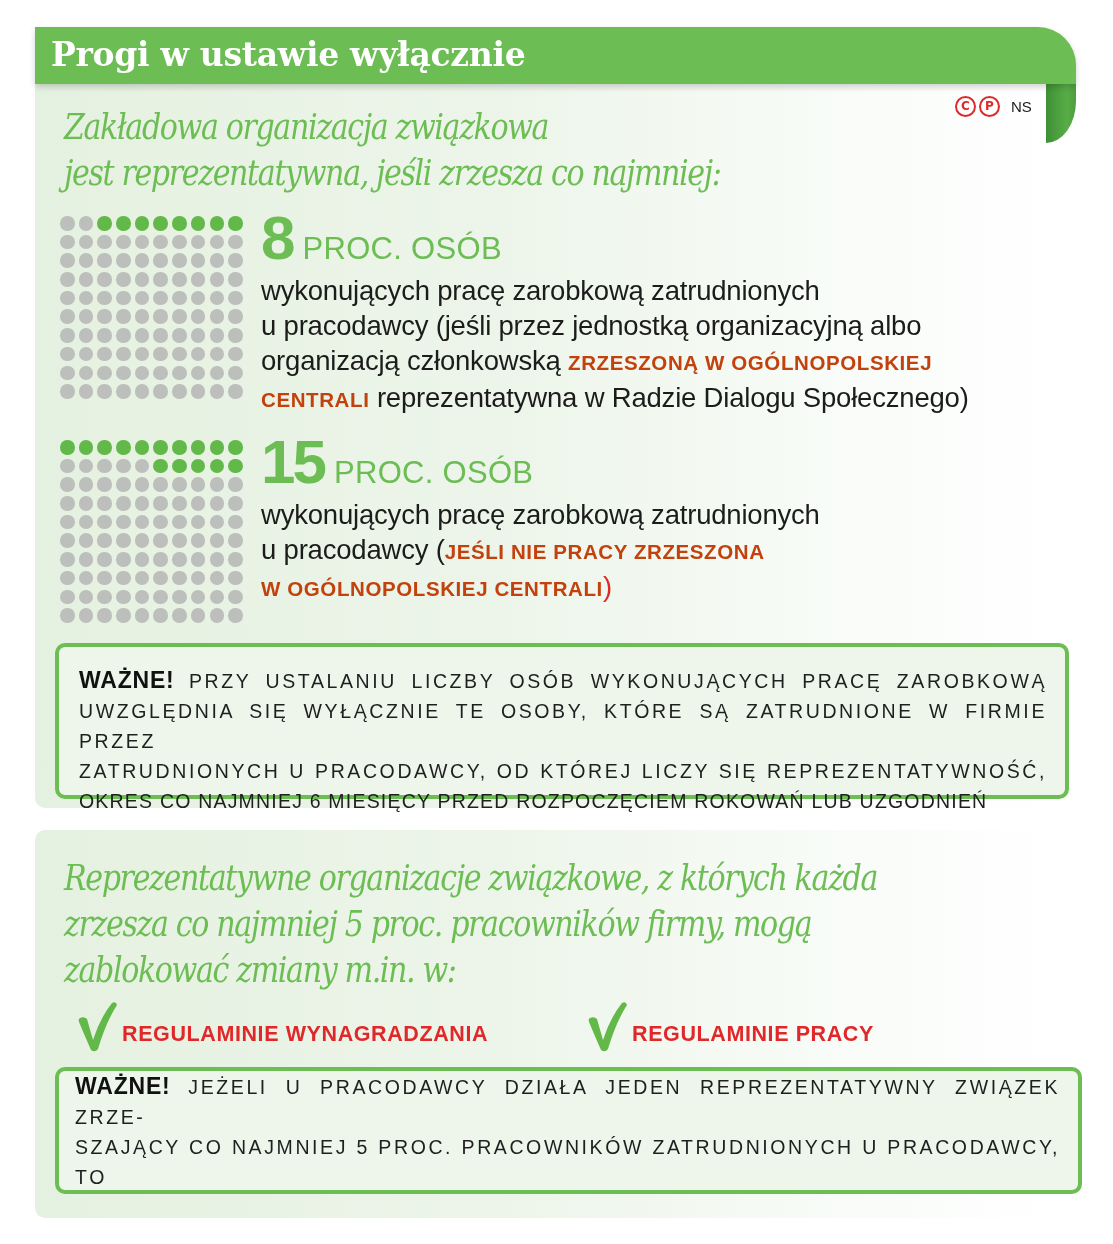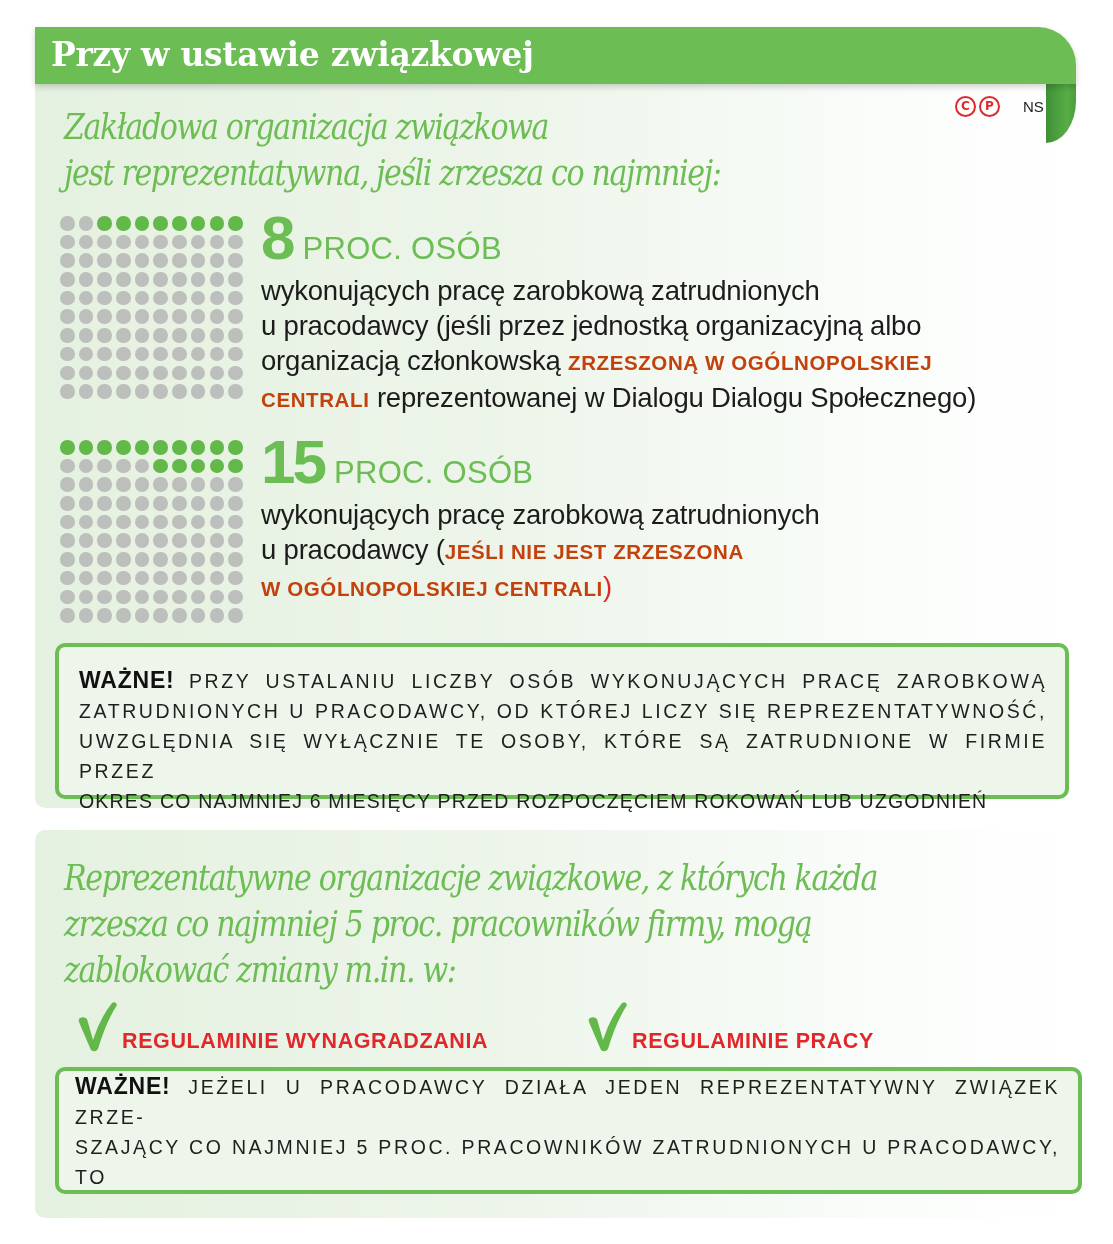--- a/index.html
+++ b/index.html
@@ -26,21 +26,21 @@
   }
   .credits {
     position: absolute; left: 955px; top: 96px; z-index: 4;
     display: flex; align-items: center; gap: 3px;
   }
   .credit-circle {
     width: 21px; height: 21px; border-radius: 50%; border: 2.5px solid #e0282a;
     color: #e0282a; font-size: 12px; font-weight: bold; line-height: 16px;
     text-align: center; font-family: "DejaVu Sans", sans-serif;
   }
-  .credit-ns { margin-left: 20px; font-size: 15px; color: #222; font-family: "Liberation Sans", sans-serif; }
+  .credit-ns { margin-left: 8px; font-size: 15px; color: #222; font-family: "Liberation Sans", sans-serif; }
 
   
   .panel {
     position: absolute; left: 35px; width: 1041px; border-radius: 10px;
     background: linear-gradient(90deg, #e5f1e0 0%, #edf5ea 45%, #fbfdfb 85%, #ffffff 100%);
   }
   .panel-1 { top: 70px; height: 738px; }
   .panel-2 { top: 830px; height: 388px; }
 
   .lead {
@@ -77,34 +77,34 @@
     background: #eef6ec;
     font-family: "Liberation Sans", sans-serif; color: #1f1f1f;
   }
   .note-1 { left: 55px; top: 643px; width: 1014px; height: 156px; padding: 18px 18px 0 20px; }
   .note-2 { left: 55px; top: 1067px; width: 1027px; height: 127px; padding: 0 18px 0 16px; }
   .note-line { display: block; white-space: nowrap; font-size: 19.5px; line-height: 30px; letter-spacing: 2.6px; text-transform: uppercase; }
   .note-line.just { text-align: justify; text-align-last: justify; white-space: normal; }
   .note-strong { font-weight: bold; font-size: 23px; letter-spacing: 0.8px; color: #111; }
 
   
-  .check { position: absolute; top: 1000px; display: flex; align-items: flex-end; }
+  .check { position: absolute; top: 1000px; display: flex; align-items: center; }
   .check svg { display: block; }
   .check-label {
     margin-left: 4px; margin-top: 14px; font-family: "Liberation Sans", sans-serif; font-weight: bold;
     color: #e0282a; font-size: 21.5px; letter-spacing: 0.6px; white-space: nowrap;
   }
 </style>
 </head>
 <body>
 
 <div class="panel panel-1"></div>
 
 <div class="ribbon">
-  <div class="ribbon-title">Przy w ustawie związkowej</div>
+  <div class="ribbon-title">Progi w ustawie wyłącznie</div>
 </div>
 <div class="ribbon-fold"></div>
 
 <div class="credits">
   <div class="credit-circle">C</div>
   <div class="credit-circle">P</div>
   <div class="credit-ns">NS</div>
 </div>
 
 <div class="lead" style="left:64px; top:104px;">
@@ -319,43 +319,43 @@
 
 <div class="threshold" id="th-0" style="top:210px;">
   <div class="th-head">
     <span class="th-num">8</span>
     <span class="th-unit">PROC. OSÓB</span>
   </div>
   <div class="th-body">
       <div><span>wykonujących pracę zarobkową zatrudnionych</span></div>
       <div><span>u pracodawcy (jeśli przez jednostką organizacyjną albo</span></div>
       <div><span>organizacją członkowską </span><span class="red-caps">ZRZESZONĄ W OGÓLNOPOLSKIEJ</span></div>
-      <div><span class="red-caps">CENTRALI</span><span> reprezentowanej w Dialogu Dialogu Społecznego)</span></div>
+      <div><span class="red-caps">CENTRALI</span><span> reprezentatywna w Radzie Dialogu Społecznego)</span></div>
     </div>
 </div>
 
 <div class="threshold" id="th-1" style="top:434px;">
   <div class="th-head">
     <span class="th-num">15</span>
     <span class="th-unit">PROC. OSÓB</span>
   </div>
   <div class="th-body">
       <div><span>wykonujących pracę zarobkową zatrudnionych</span></div>
-      <div><span>u pracodawcy (</span><span class="red-caps">JEŚLI NIE JEST ZRZESZONA</span></div>
+      <div><span>u pracodawcy (</span><span class="red-caps">JEŚLI NIE PRACY ZRZESZONA</span></div>
       <div><span class="red-caps">W OGÓLNOPOLSKIEJ CENTRALI</span><span style="color: rgb(224, 40, 42);">)</span></div>
     </div>
 </div>
 
 <div class="note note-1">
   <span class="note-line just">
     <span class="note-strong">WAŻNE!</span>
     <span>Przy ustalaniu liczby osób wykonujących pracę zarobkową</span>
   </span>
+  <span class="note-line just">uwzględnia się wyłącznie te osoby, które są zatrudnione w firmie przez</span>
   <span class="note-line just">zatrudnionych u pracodawcy, od której liczy się reprezentatywność,</span>
-  <span class="note-line just">uwzględnia się wyłącznie te osoby, które są zatrudnione w firmie przez</span>
   <span class="note-line" style="letter-spacing:1.2px;">okres co najmniej 6 miesięcy przed rozpoczęciem rokowań lub uzgodnień</span>
 </div>
 
 <div class="panel panel-2"></div>
 
 <div class="lead" style="left:64px; top:855px;">
   <div>Reprezentatywne organizacje związkowe, z których każda</div>
   <div>zrzesza co najmniej 5 proc. pracowników firmy, mogą</div>
   <div>zablokować zmiany m.in. w:</div>
 </div>

